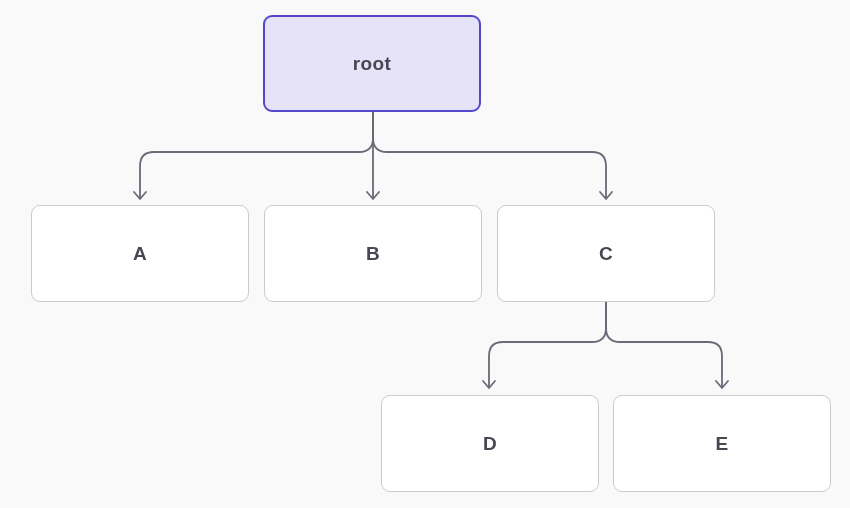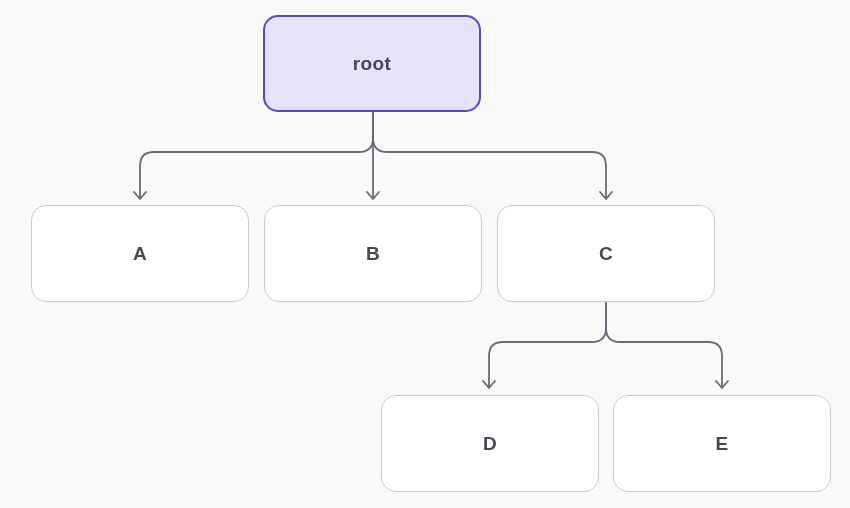--- a/index.html
+++ b/index.html
@@ -29,21 +29,21 @@
     stroke-linecap: round;
     stroke-linejoin: round;
   }
   .node {
     position: absolute;
     width: 218px;
     height: 97px;
     box-sizing: border-box;
     background: #ffffff;
     border: 1.5px solid #cacad3;
-    border-radius: 15px;
+    border-radius: 9px;
     display: flex;
     align-items: center;
     justify-content: center;
     font-size: 19px;
     font-weight: 600;
     letter-spacing: 0.4px;
     color: #474753;
     cursor: default;
   }
   .node.root {

